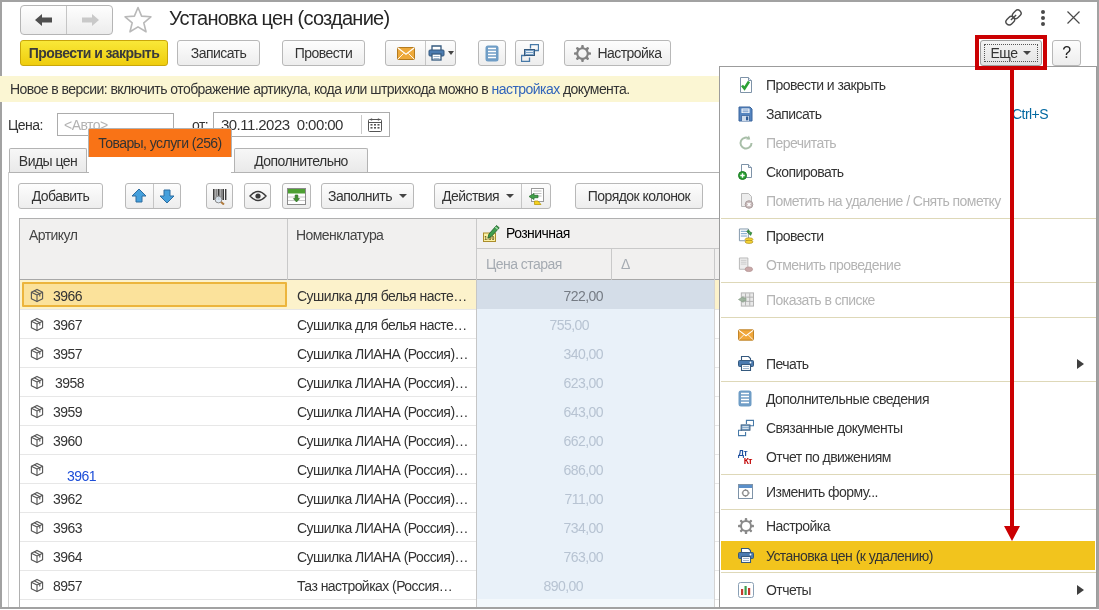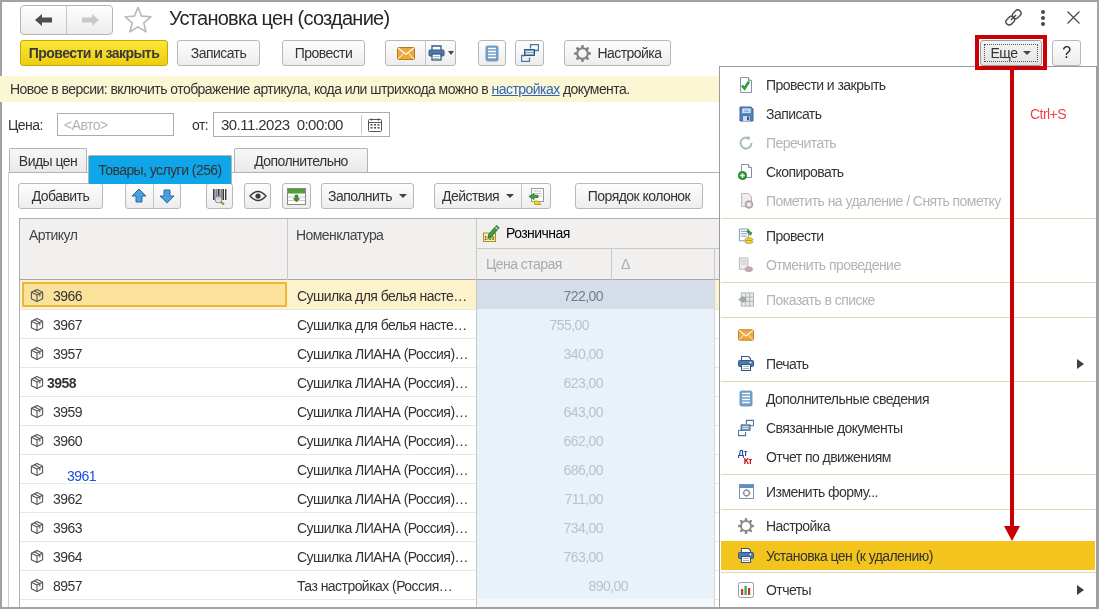--- a/index.html
+++ b/index.html
@@ -22,44 +22,44 @@
   border-radius:4px; background:linear-gradient(#fefefe,#ececec); display:flex; }
 #navgrp .half { flex:1; display:flex; align-items:center; justify-content:center; }
 #navgrp .half:first-child { border-right:1px solid #c5c5c5; }
 
 #title { position:absolute; left:169px; top:7px; font-size:20px; letter-spacing:-0.75px; color:#262626; }
 
 
 #infobar { position:absolute; left:0; top:76px; width:1097px; height:26px; background:#fbf6d3;
   display:flex; align-items:center; }
 #infobar span { margin-left:10px; color:#333; }
-#infobar a { color:#3164ba; text-decoration:underline; }
+#infobar a { color:#3164ba; }
 
 
 .ipt { position:absolute; border:1px solid #acacac; background:#fff; display:flex; align-items:center; }
 
 
 .tab { position:absolute; top:148px; height:24px; border:1px solid #b3b3b3; border-bottom:none;
   border-radius:2px 2px 0 0; background:linear-gradient(#f7f7f7,#e9e9e9); display:flex; align-items:center;
   justify-content:center; color:#333; }
-.tab.active { top:155px; height:29px; background:#0ea5e9; z-index:3; }
+.tab.active { top:128px; height:29px; background:#f97316; z-index:3; }
 
 
 .tbtn { position:absolute; top:183px; height:26px; border:1px solid #b8b8b8; border-radius:3px;
   background:linear-gradient(#fdfdfd,#ededed); display:flex; align-items:center; justify-content:center; color:#333; }
 
 
 #menu { position:absolute; left:719px; top:66px; width:378px; height:542px; background:#fff;
   border:1px solid #9c9c9c; z-index:10; }
 .mi { position:absolute; left:1px; width:374px; height:29px; display:flex; align-items:center; }
-.mi .mico { position:absolute; left:17px; width:16px; height:16px; display:flex; align-items:center; justify-content:center;}
+.mi .mico { position:absolute; left:17px; width:16px; height:16px; display:flex; align-items:center; }
 .mi .mtxt { position:absolute; left:45px; white-space:nowrap; }
 .mi.dis .mtxt { color:#b4b4b4; }
 .msep { position:absolute; left:1px; width:375px; height:1px; background:#ded8b8; }
-.mkey { position:absolute; right:29px; color:#ef4444; }
+.mkey { position:absolute; right:47px; color:#0369a1; }
 .marr { position:absolute; right:11px; width:0; height:0; border-left:7px solid #3f3f3f;
   border-top:5px solid transparent; border-bottom:5px solid transparent; }
 .mi.hl { background:#f2c41d; }
 
 
 #redrect { position:absolute; left:975px; top:35px; width:72px; height:35px; border:4px solid #cb0002; z-index:20; }
 #redline { position:absolute; left:1009.5px; top:70px; width:4px; height:457px; background:#cb0002; z-index:20; }
 #redarrow { position:absolute; left:1004px; top:526px; width:0; height:0; z-index:20;
   border-top:15px solid #cb0002; border-left:8.5px solid transparent; border-right:8.5px solid transparent; }
 </style>
@@ -319,21 +319,21 @@
     <div class="abs" style="left:456px;top:66px;width:127px;text-align:right;color:#b7c3d2;">340,00</div>
     <div class="abs" style="left:0;top:86.5px;width:1069px;height:1px;background:#e7e7e7;"></div>
     <div class="abs" style="left:456px;top:87px;width:238px;height:29px;background:#e9f1f9;"></div>
     <svg class="abs" style="left:10px;top:95px;" width="14" height="15" viewBox="0 0 15 15">
           <g fill="none" stroke="#555" stroke-width="1.2" stroke-linejoin="round">
             <path d="M7.5 1 L13.5 4 L13.5 11 L7.5 14 L1.5 11 L1.5 4 Z"></path>
             <path d="M1.5 4 L7.5 7 L13.5 4 M7.5 7 L7.5 14"></path>
             <path d="M4.5 2.5 L10.5 5.5 L10.5 8.5"></path>
           </g>
         </svg>
-    <div class="abs" style="left:27px;top:95px;color:#333;font-weight:bold;">3958</div>
+    <div class="abs" style="left:35px;top:95px;color:#333;">3958</div>
     <div class="abs" style="left:277px;top:95px;color:#333;">Сушилка ЛИАНА (Россия)…</div>
     <div class="abs" style="left:456px;top:95px;width:127px;text-align:right;color:#b7c3d2;">623,00</div>
     <div class="abs" style="left:0;top:115.5px;width:1069px;height:1px;background:#e7e7e7;"></div>
     <div class="abs" style="left:456px;top:116px;width:238px;height:29px;background:#e9f1f9;"></div>
     <svg class="abs" style="left:10px;top:124px;" width="14" height="15" viewBox="0 0 15 15">
           <g fill="none" stroke="#555" stroke-width="1.2" stroke-linejoin="round">
             <path d="M7.5 1 L13.5 4 L13.5 11 L7.5 14 L1.5 11 L1.5 4 Z"></path>
             <path d="M1.5 4 L7.5 7 L13.5 4 M7.5 7 L7.5 14"></path>
             <path d="M4.5 2.5 L10.5 5.5 L10.5 8.5"></path>
           </g>
@@ -405,21 +405,21 @@
     <div class="abs" style="left:456px;top:290px;width:238px;height:29px;background:#e9f1f9;"></div>
     <svg class="abs" style="left:10px;top:298px;" width="14" height="15" viewBox="0 0 15 15">
           <g fill="none" stroke="#555" stroke-width="1.2" stroke-linejoin="round">
             <path d="M7.5 1 L13.5 4 L13.5 11 L7.5 14 L1.5 11 L1.5 4 Z"></path>
             <path d="M1.5 4 L7.5 7 L13.5 4 M7.5 7 L7.5 14"></path>
             <path d="M4.5 2.5 L10.5 5.5 L10.5 8.5"></path>
           </g>
         </svg>
     <div class="abs" style="left:33px;top:298px;color:#333;">8957</div>
     <div class="abs" style="left:277px;top:298px;color:#333;">Таз настройках (Россия…</div>
-    <div class="abs" style="left:481px;top:298px;width:127px;text-align:right;color:#b7c3d2;">890,00</div>
+    <div class="abs" style="left:436px;top:298px;width:127px;text-align:right;color:#b7c3d2;">890,00</div>
     <div class="abs" style="left:0;top:318.5px;width:1069px;height:1px;background:#e7e7e7;"></div>
     <div class="abs" style="left:456px;top:319px;width:238px;height:8px;background:#f3f8fc;"></div>
     <div class="abs" style="left:456px;top:0;width:1px;height:327px;background:#c6c6c6;"></div>
     <div class="abs" style="left:694px;top:0;width:1px;height:327px;background:#d4d4d4;"></div>
     </div>
     <div class="abs" style="left:0;top:62px;width:1px;height:327px;background:#b0b0b0;"></div>
   </div>
 
   <div id="menu">
     <div class="mi" style="top:3.00px;height:29.2px;">

